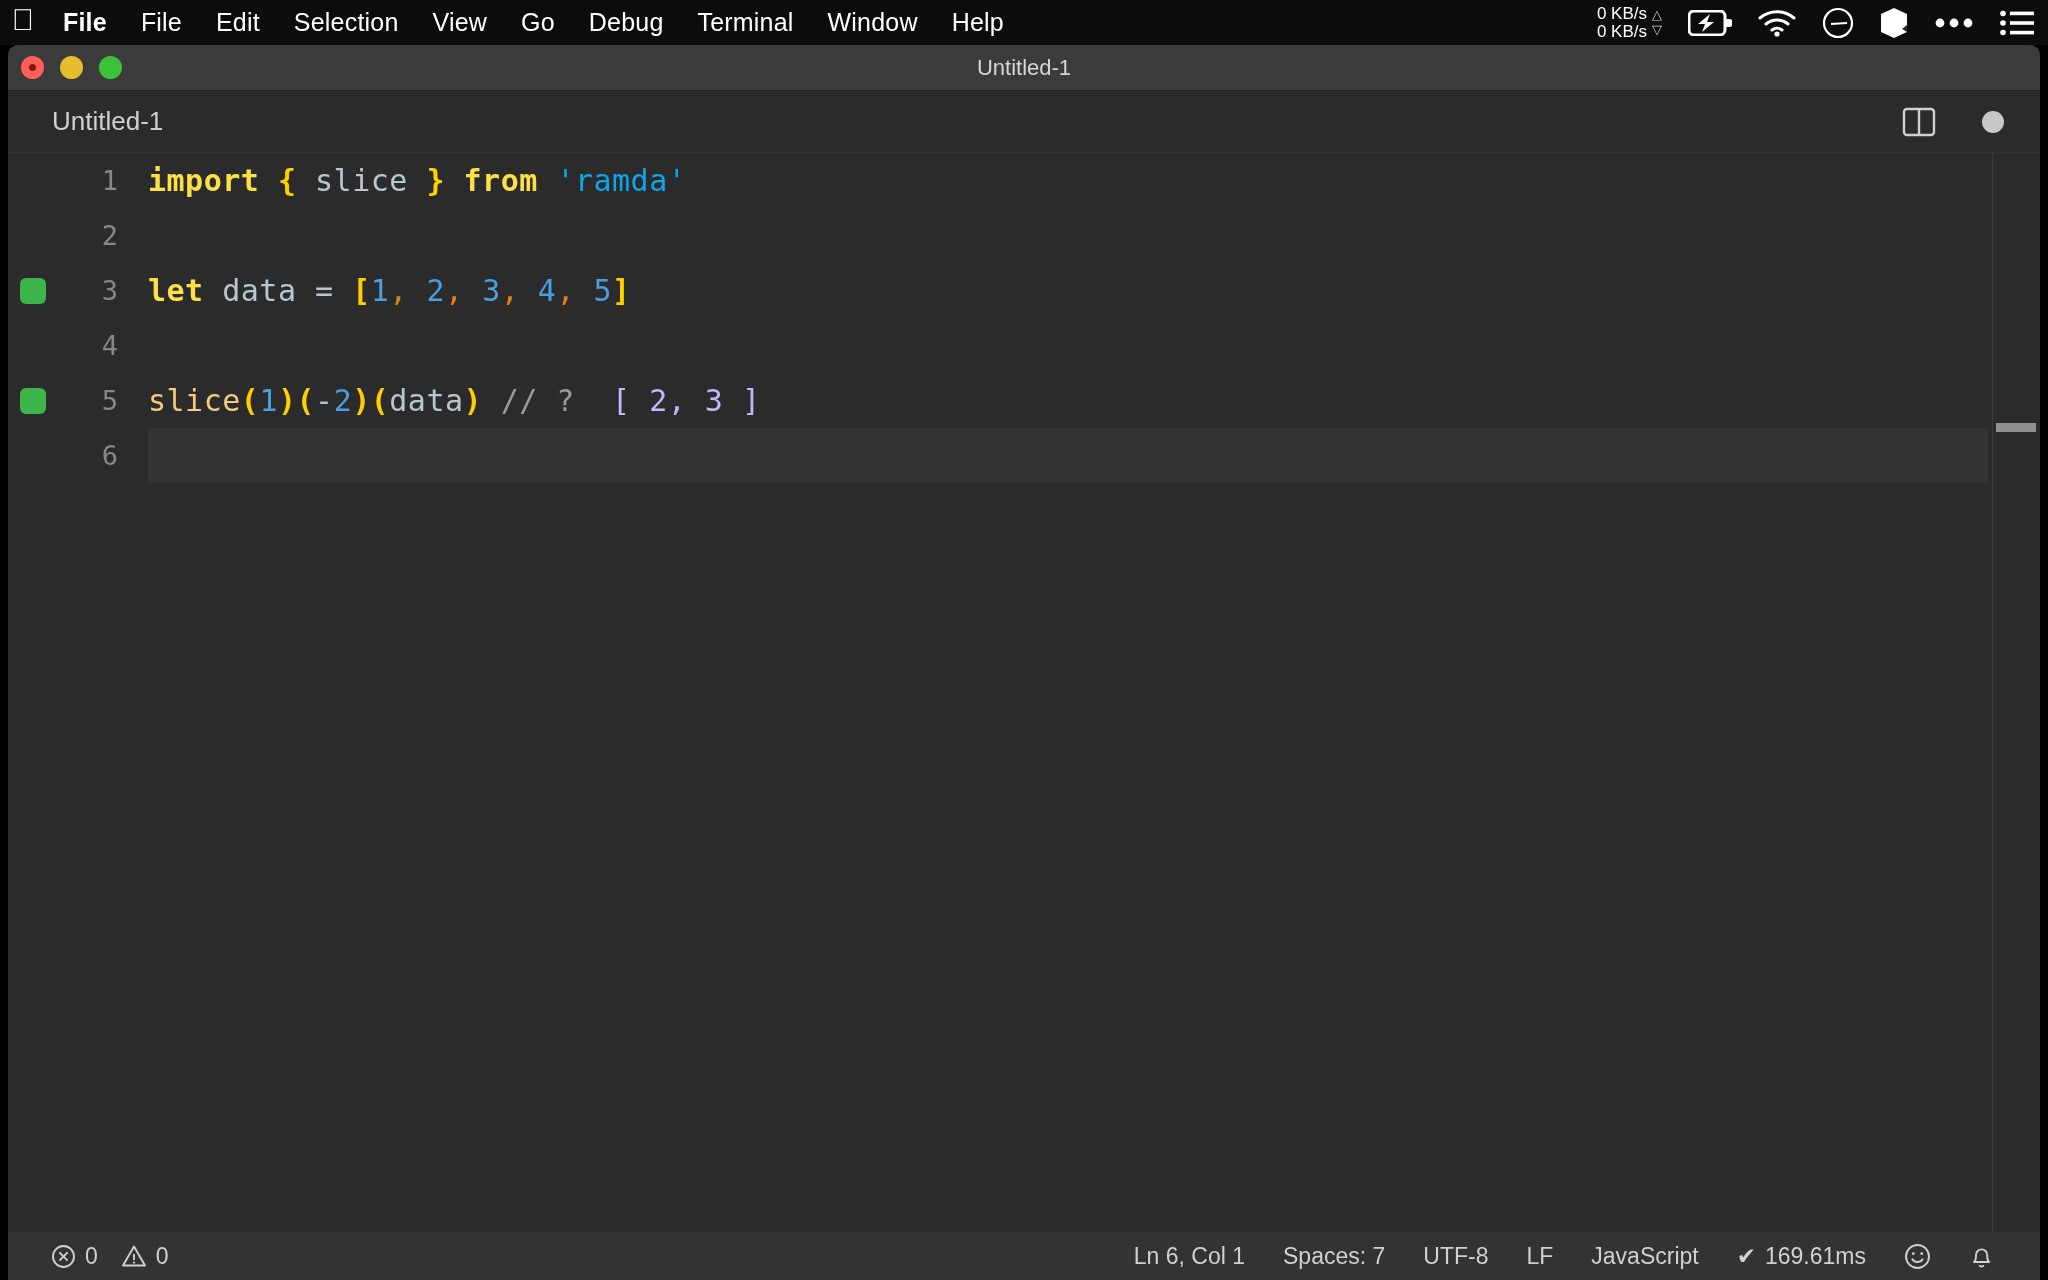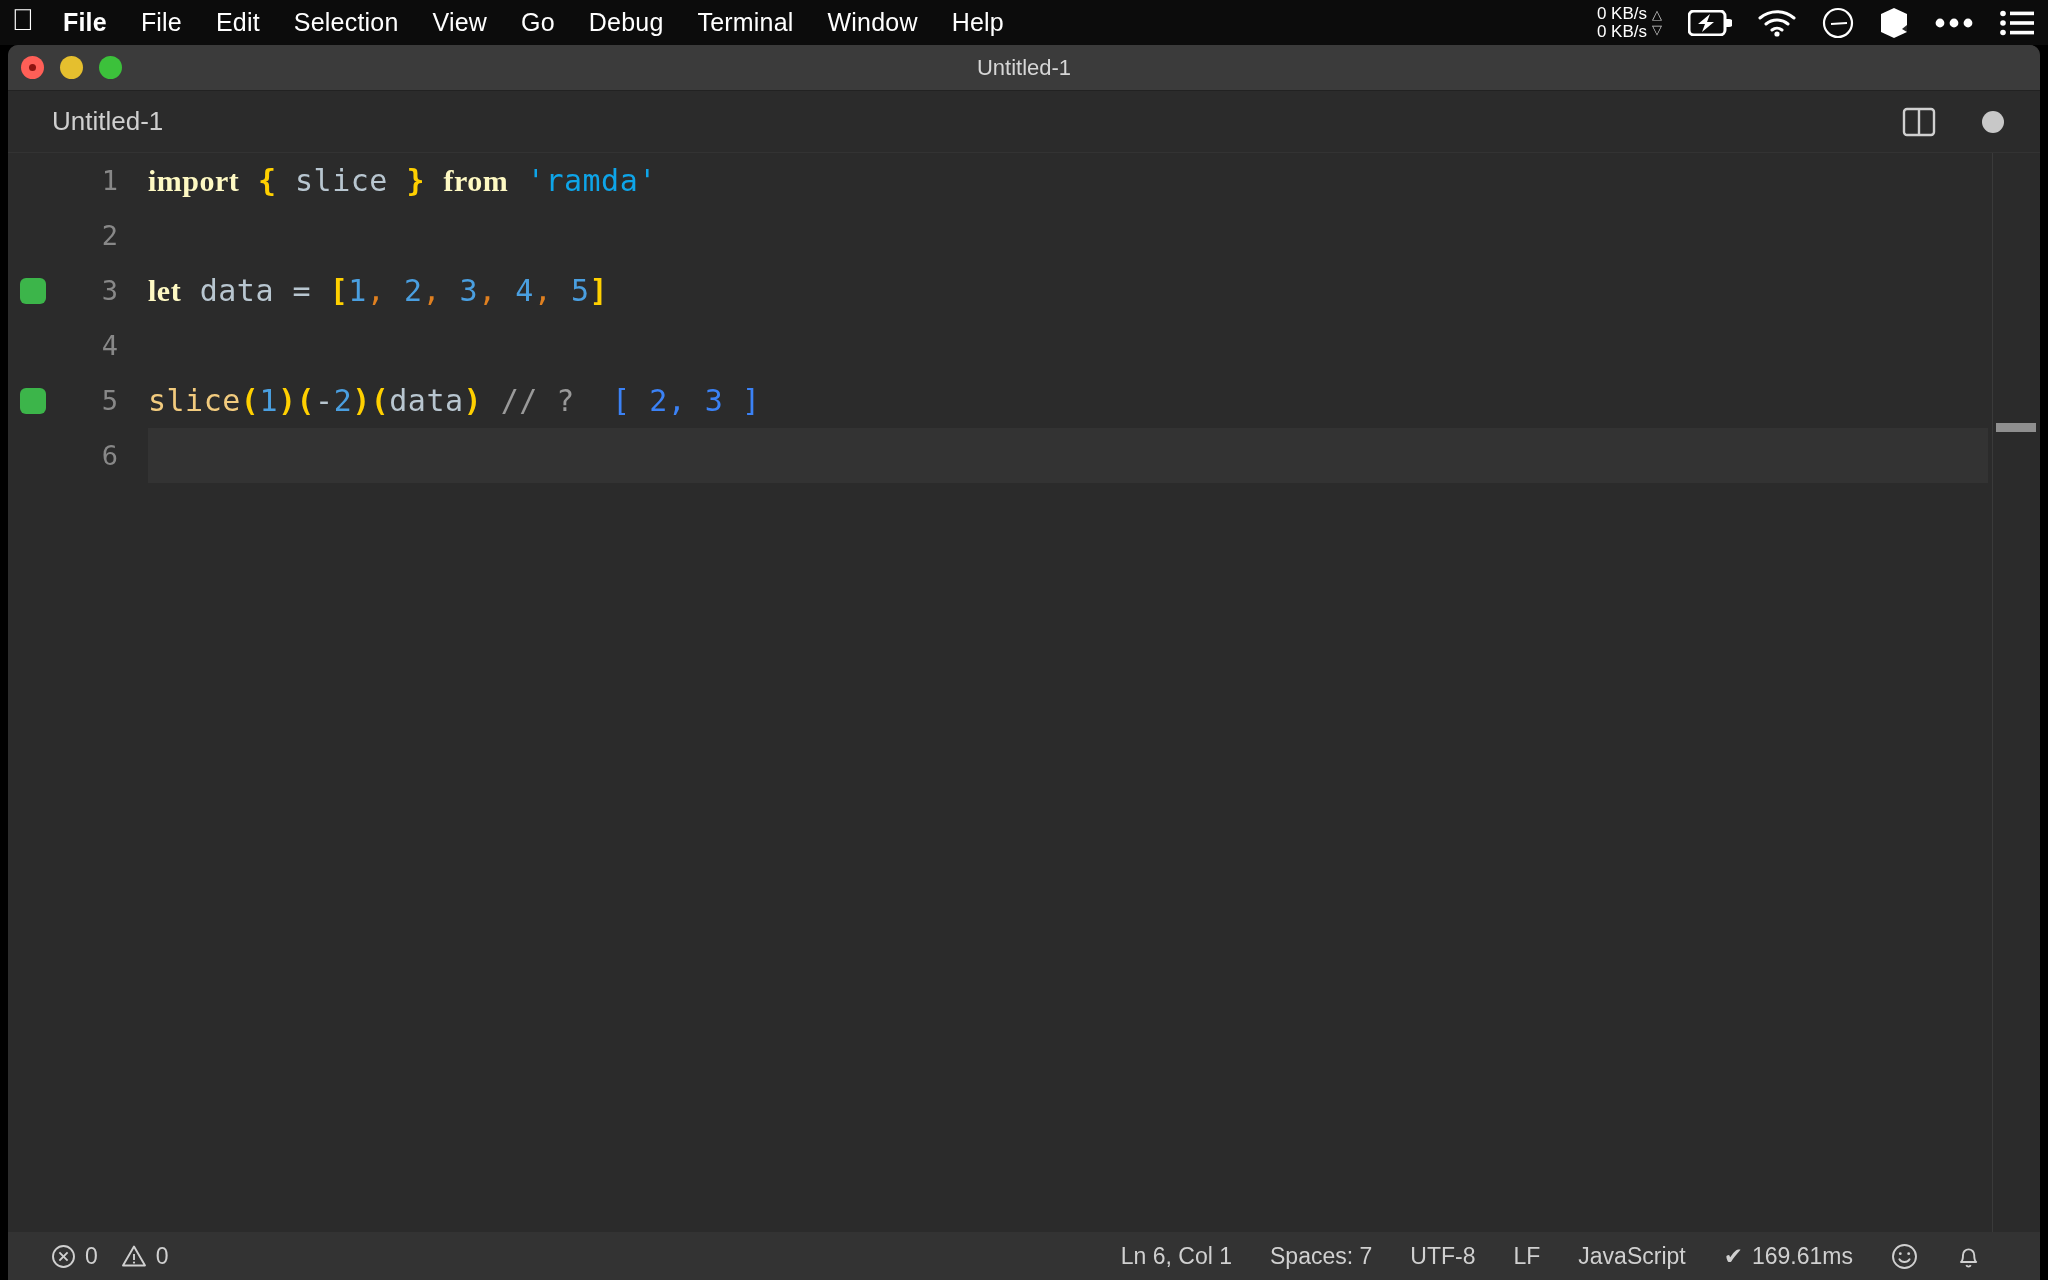--- a/index.html
+++ b/index.html
@@ -129,51 +129,51 @@
     flex: 0 0 110px;
   }
   .code-text {
     position: relative;
     margin-left: 30px;
     font-family: "DejaVu Sans Mono", monospace;
     font-size: 30px;
     white-space: pre;
     letter-spacing: .5px;
   }
-  .tok-kw      { color: #fef9c3; font-weight: bold; font-family: Liberation Serif, serif; }
+  .tok-kw      { color: #fde047; font-weight: bold; }
   .tok-brace   { color: #ffd000; font-weight: bold; }
   .tok-paren   { color: #ffd000; font-weight: bold; }
   .tok-var     { color: #b8c6d0; }
   .tok-op      { color: #b8c6d0; }
   .tok-str     { color: #0ea5e9; }
   .tok-num     { color: #4a9fe0; }
   .tok-comma   { color: #e08020; }
   .tok-fn      { color: #f2cb7e; }
   .tok-comment { color: #9a9a9a; }
-  .tok-result  { color: #3b82f6; }
+  .tok-result  { color: #c4b5fd; }
 
   
   #ruler-mark {
     position: absolute; right: 4px; top: 270px;
     width: 40px; height: 9px; background: #8f8f8f;
   }
   #ruler-track {
     position: absolute; right: 0; top: 0; bottom: 0; width: 48px;
     border-left: 1px solid #3a3a3a;
   }
 
   
   #statusbar {
     height: 48px;
     background: #333333;
     display: flex; align-items: center;
     color: #d0d0d0; font-size: 23px;
   }
   #status-left { display: flex; align-items: center; gap: 12px; padding-left: 24px; }
-  #status-right { margin-left: auto; display: flex; align-items: center; padding-right: 40px; }
+  #status-right { margin-left: auto; display: flex; align-items: center; padding-right: 27px; }
   .status-item {
     padding: 0 19px; display: flex; align-items: center; gap: 9px;
     white-space: nowrap;
   }
   .stat-num { font-size: 23px; }
   svg { display: block; }
 </style>
 </head>
 <body>
 

